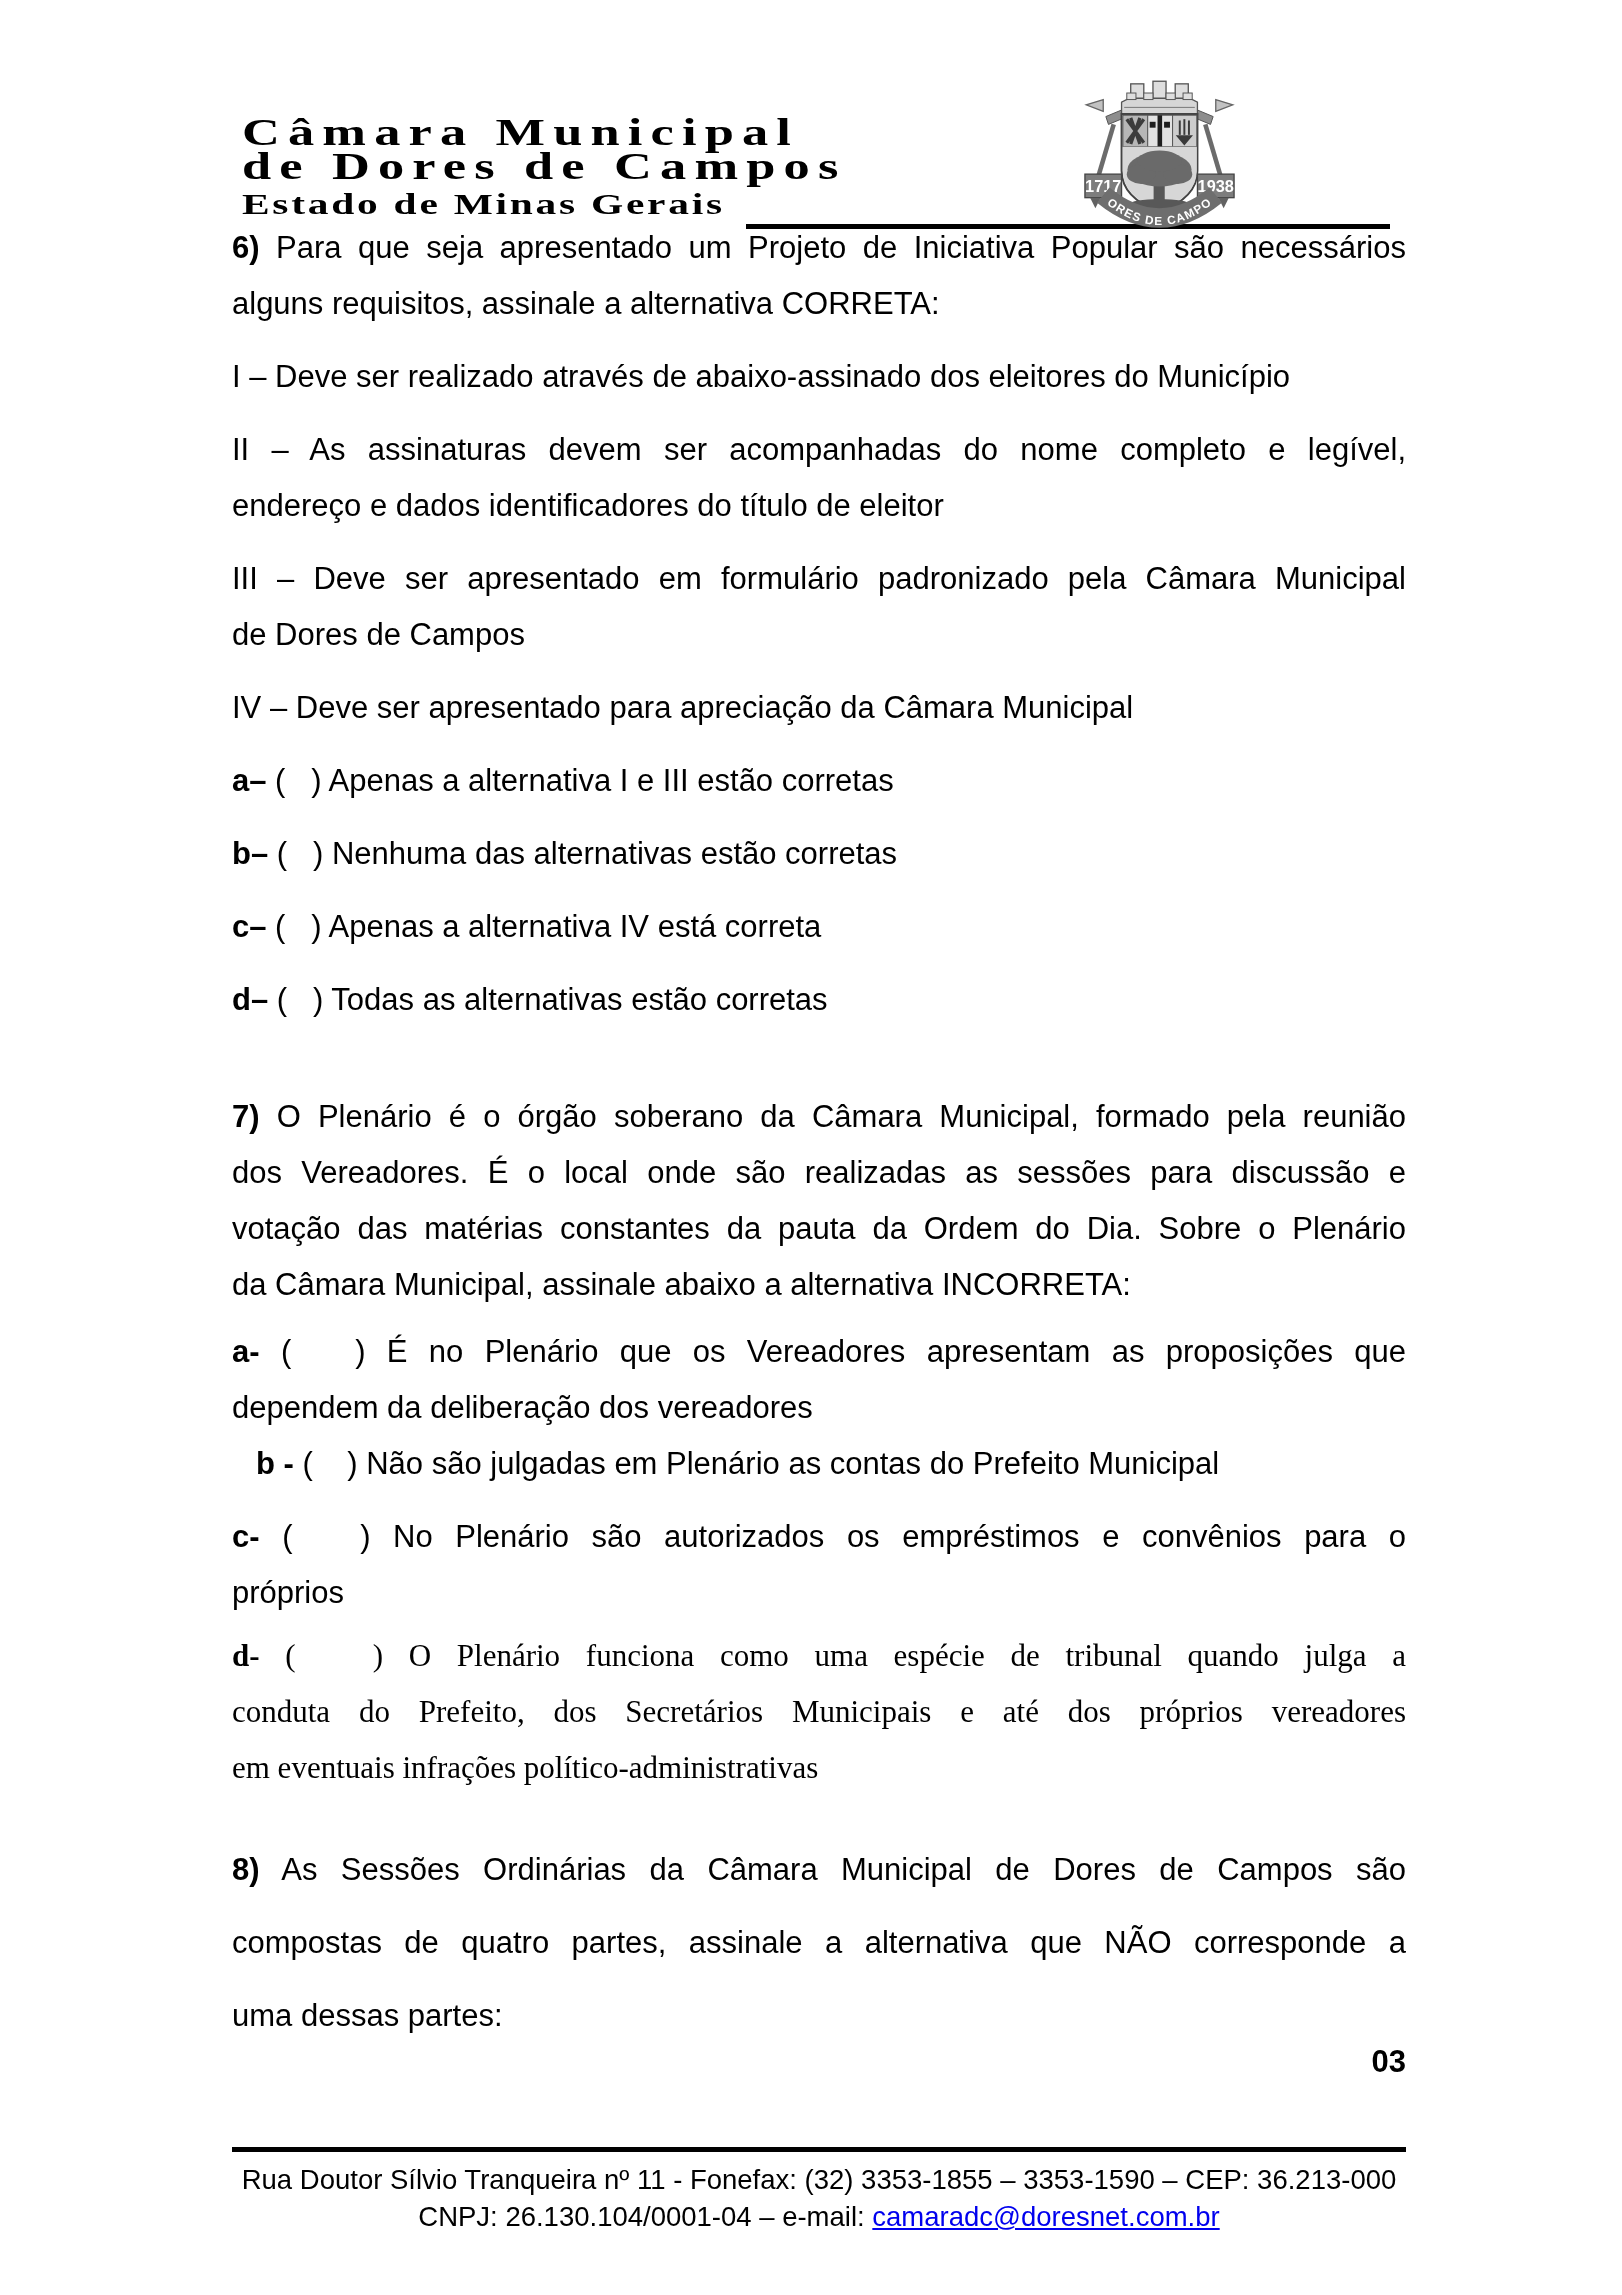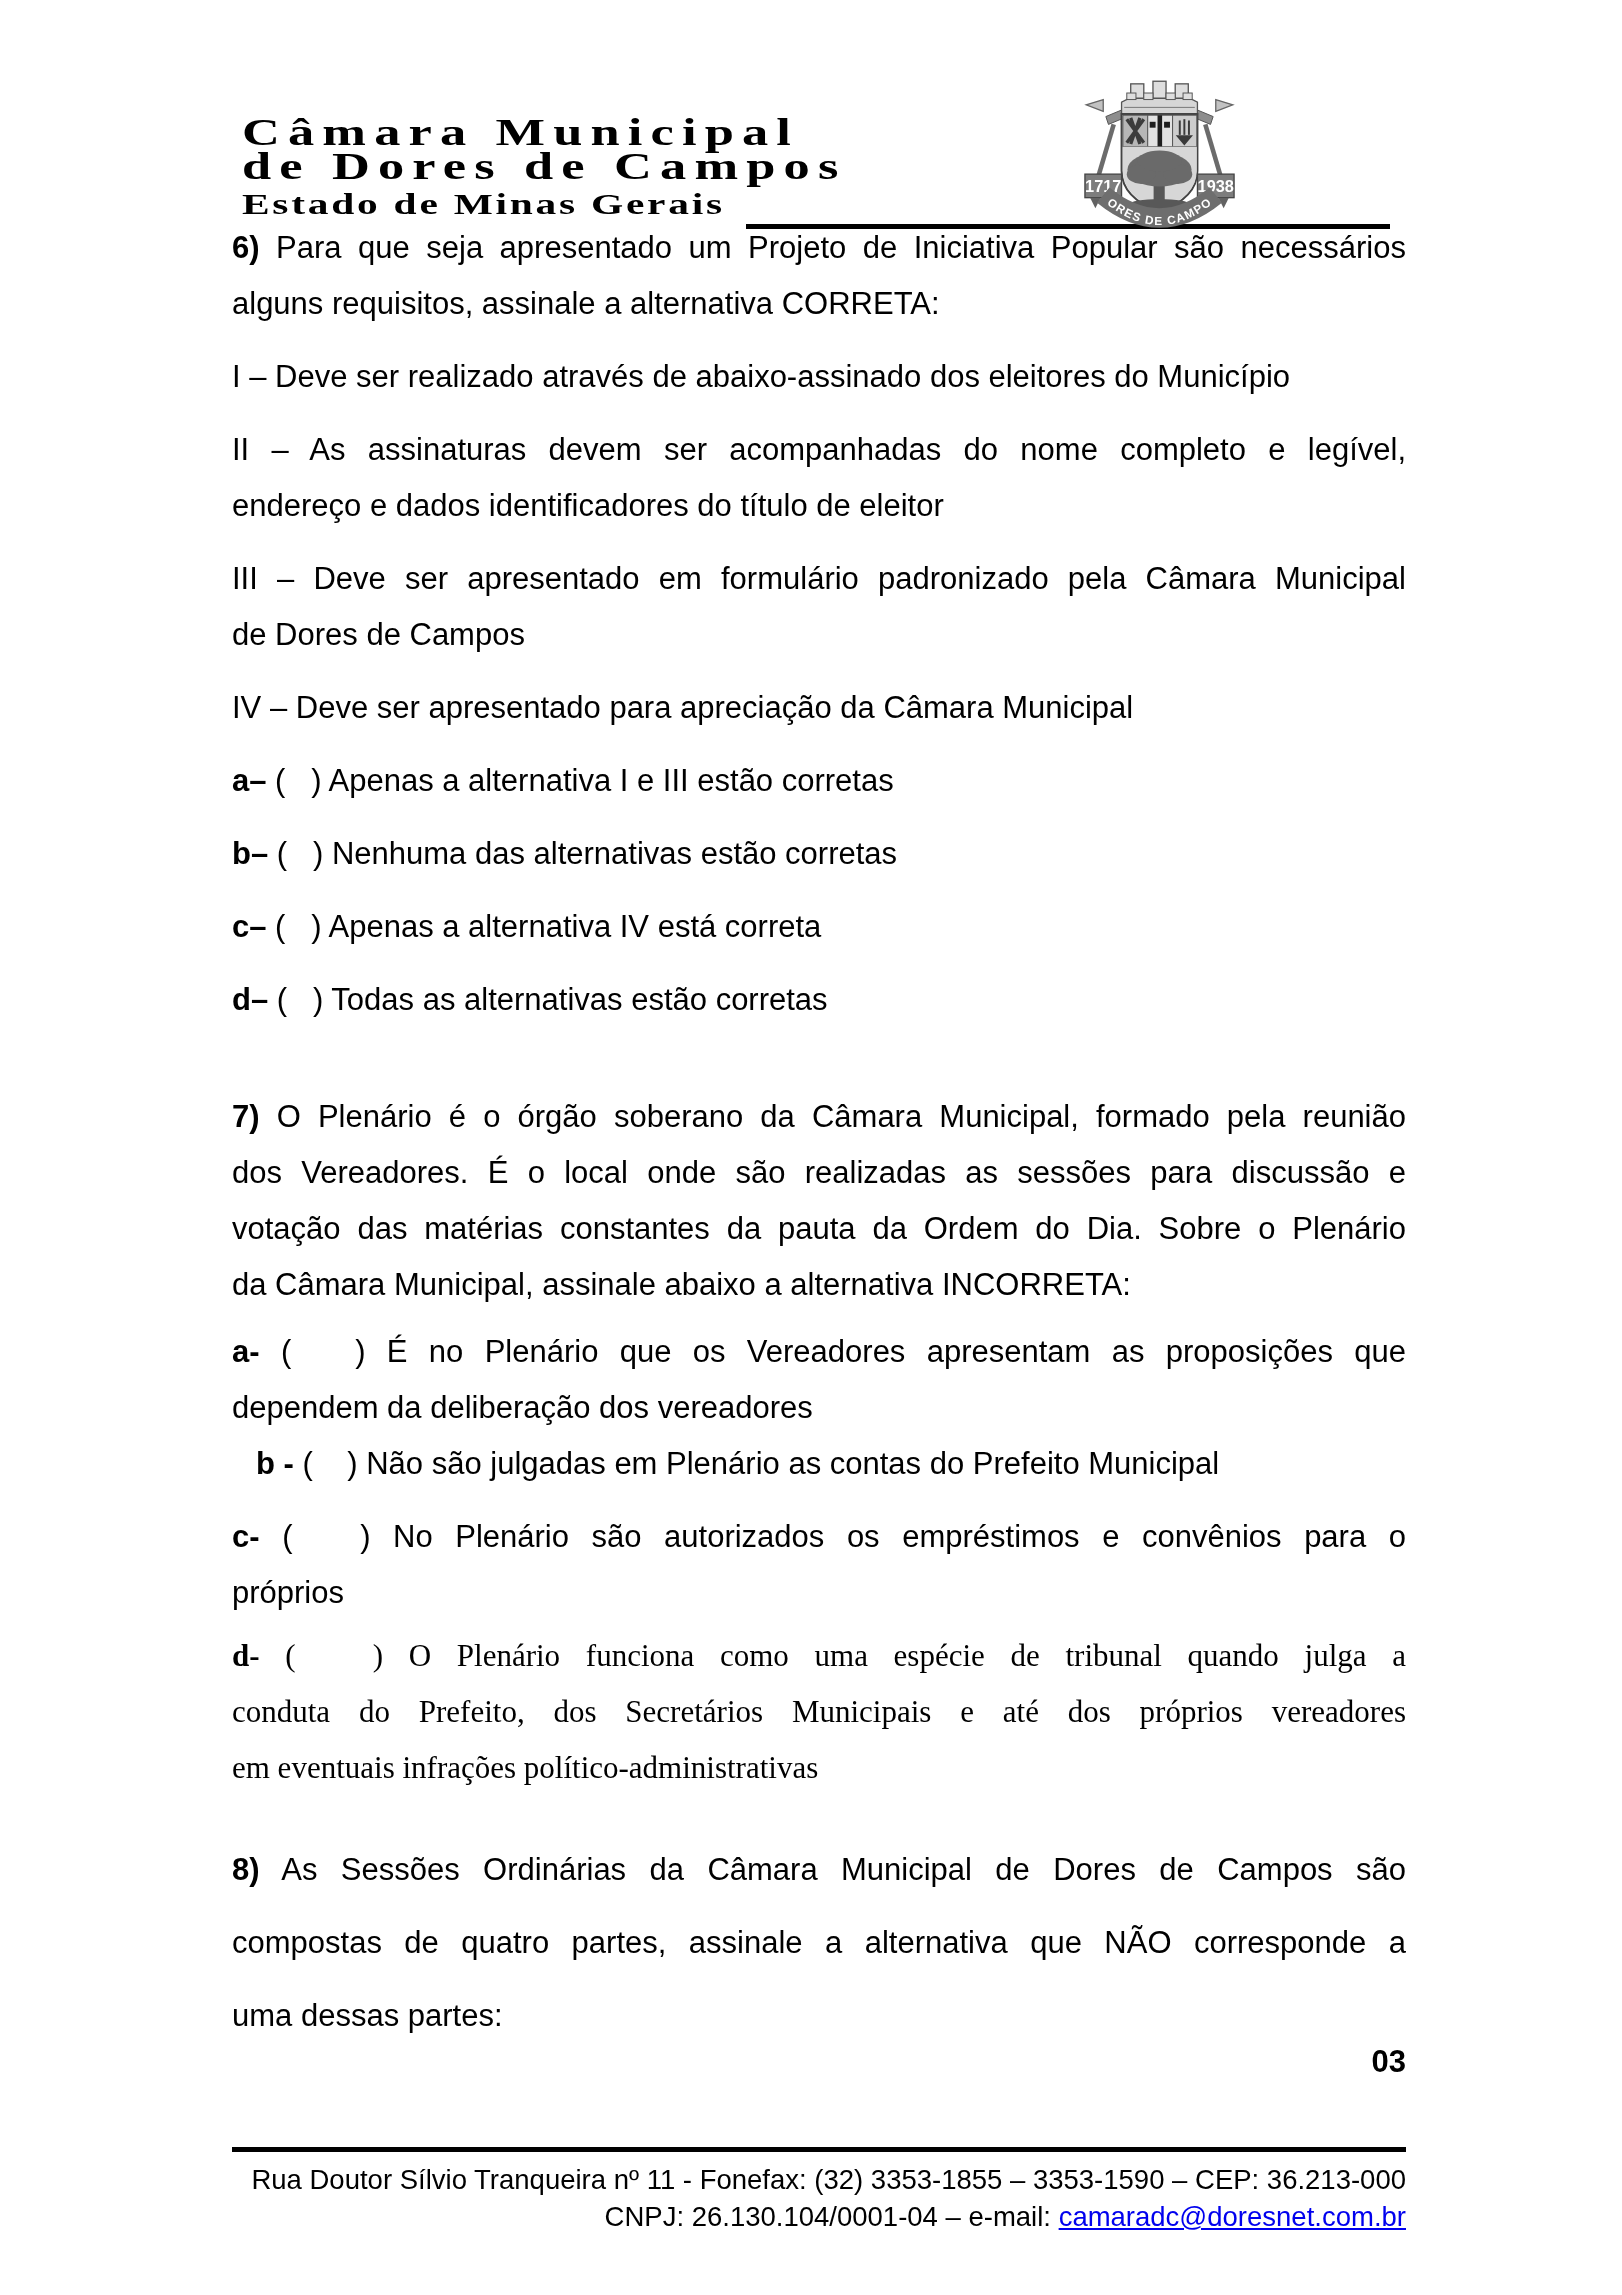--- a/index.html
+++ b/index.html
@@ -55,21 +55,21 @@
     font-weight: bold;
     text-align: right;
   }
 
   
   .footer {
     position: absolute; left: 232px; top: 2147px; width: 1174px;
     border-top: 5.9px solid #000;
     padding-top: 9.2px;
     font-size: 27.5px; line-height: 37px;
-    text-align: right;
+    text-align: center;
   }
   .footer a { text-decoration: underline; }
 </style>
 </head>
 <body>
 
 <div class="page">
 
   <div class="header">
     <div class="h-rule"></div>

